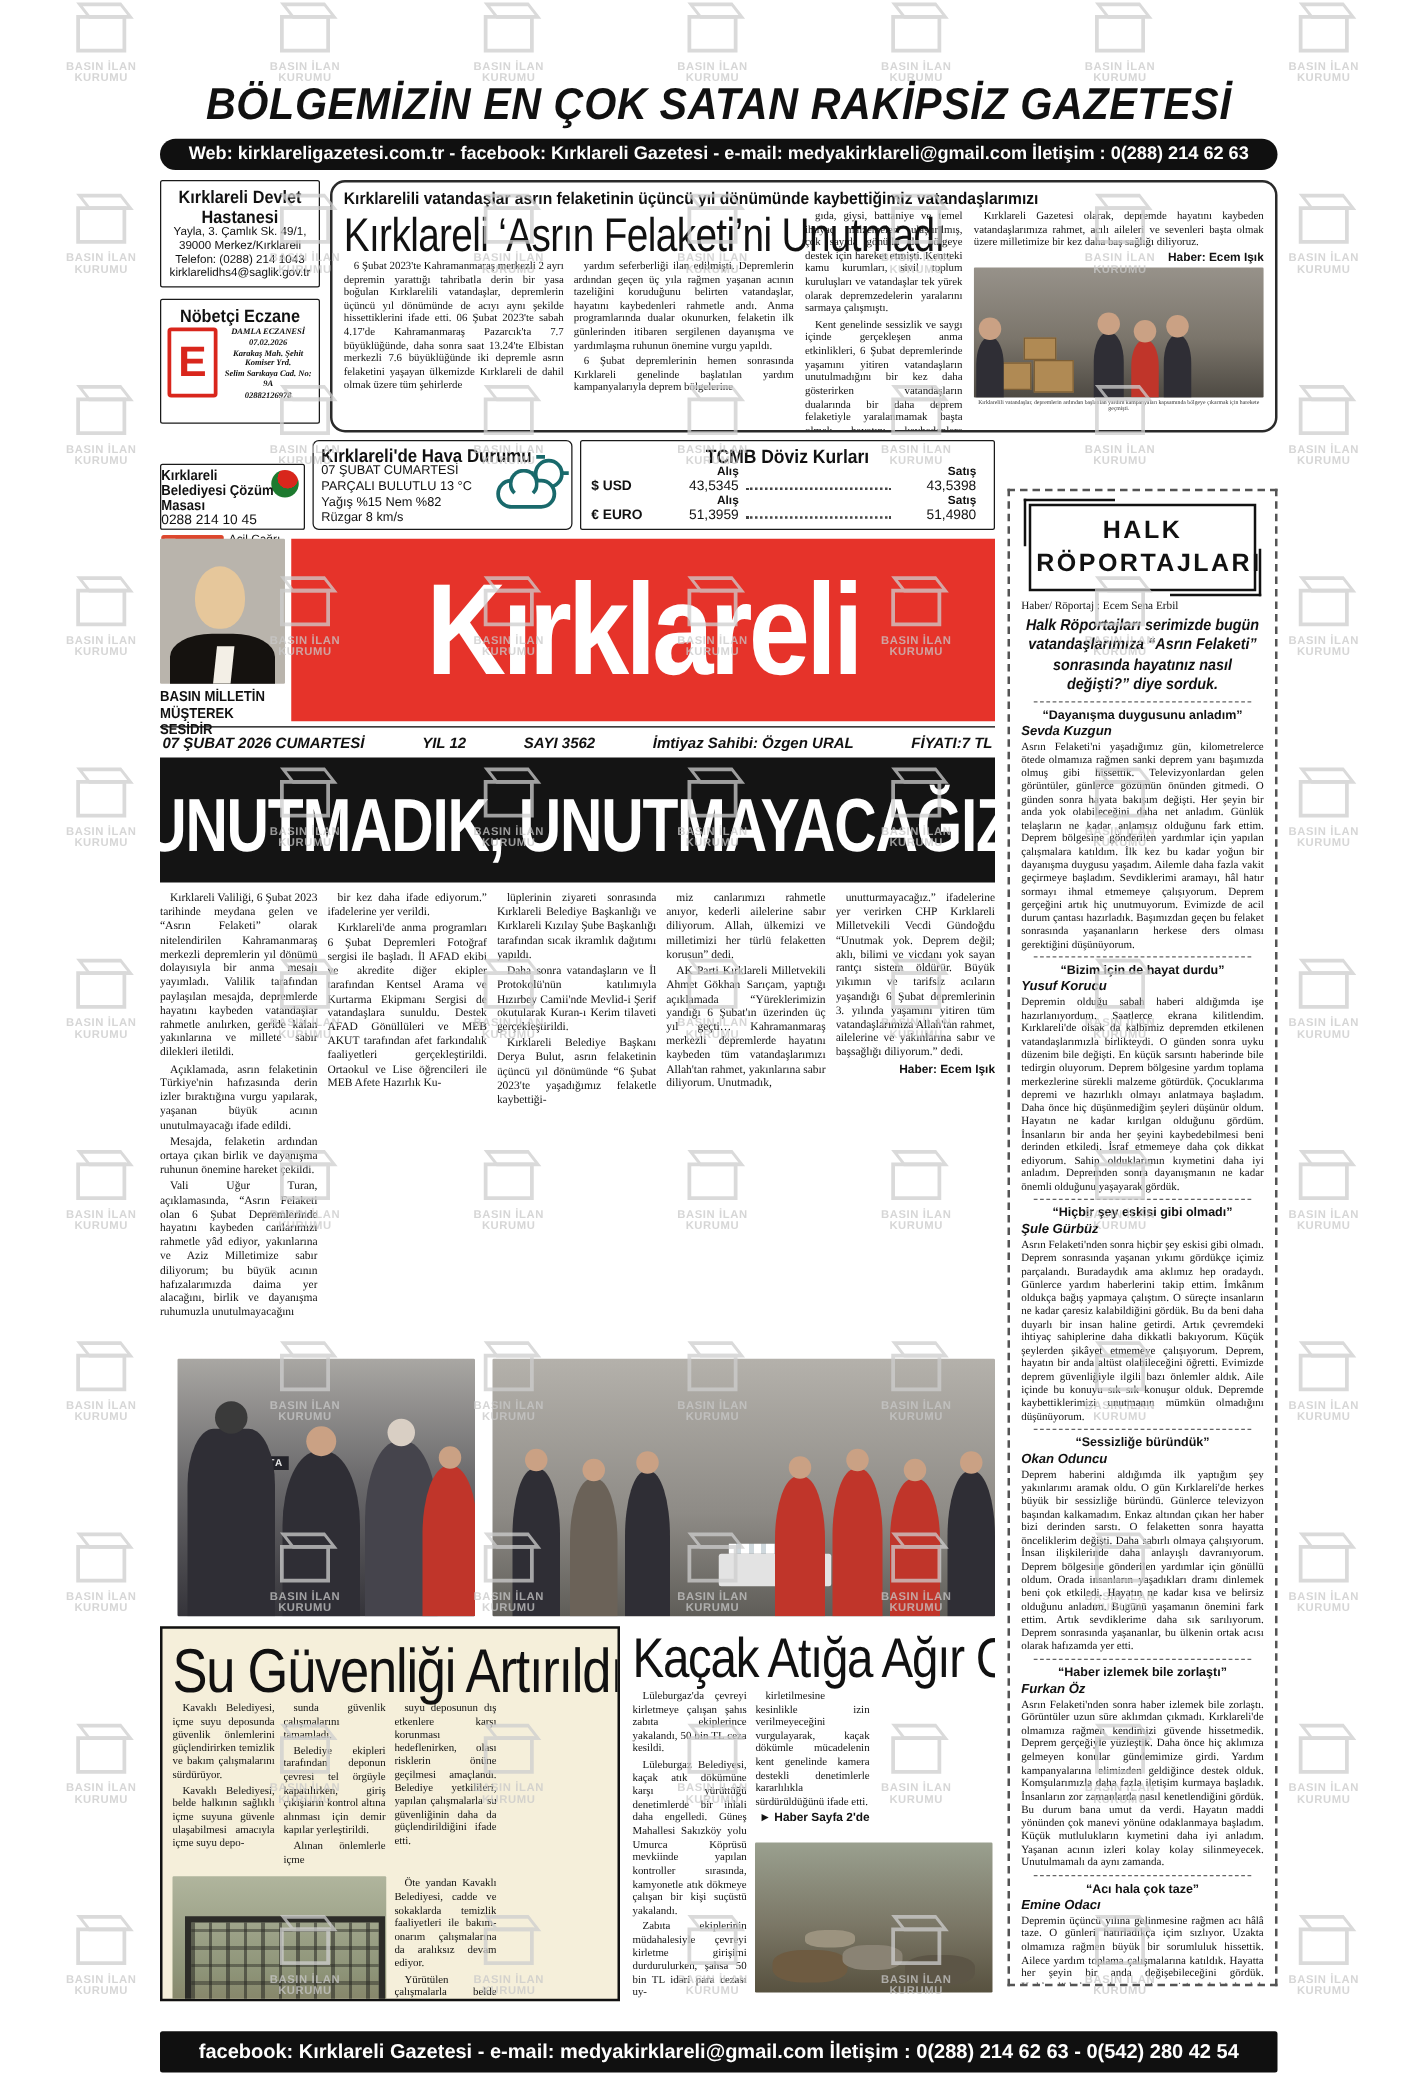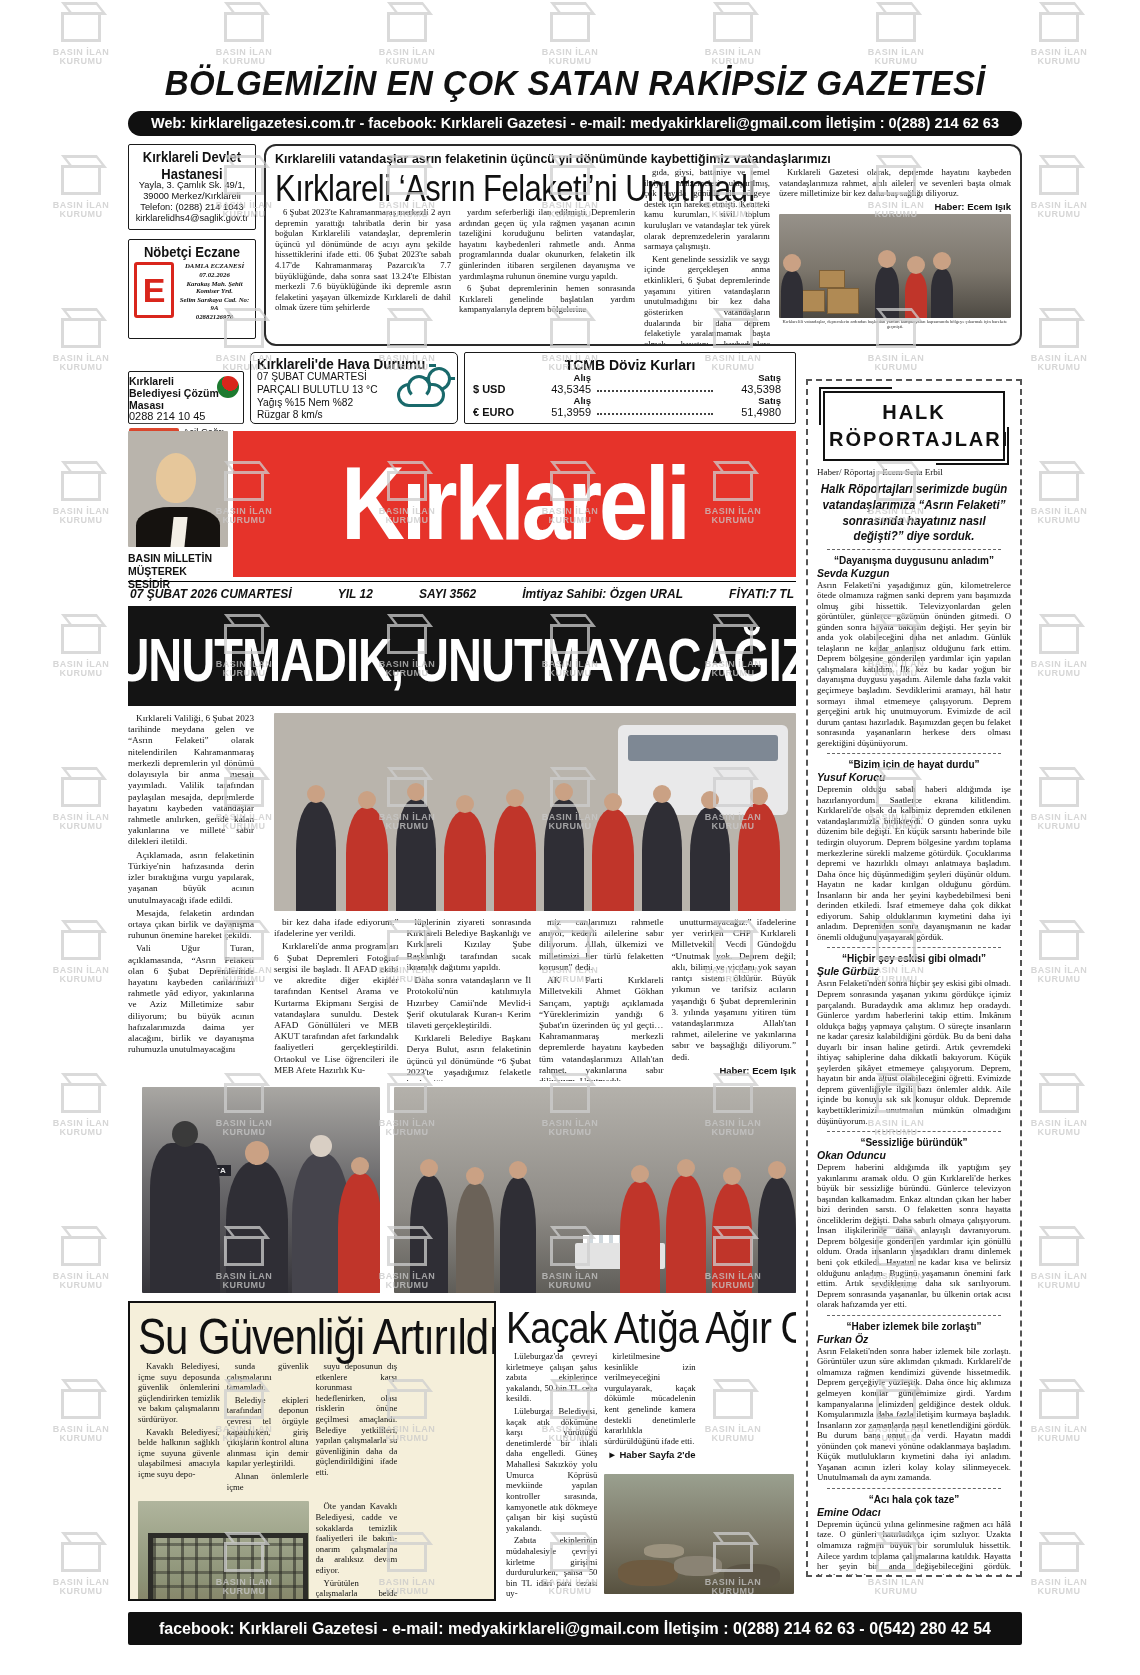--- a/index.html
+++ b/index.html
@@ -109,21 +109,21 @@
   .black-band{background:#141414;color:#fff;height:100px;margin-bottom:7px;display:flex;flex-direction:column;
               align-items:center;justify-content:center;overflow:hidden;}
   .main-headline{font-family:"Liberation Sans",sans-serif;font-weight:bold;font-size:47px;letter-spacing:-1px;
                  white-space:nowrap;transform:scaleY(1.28);transform-origin:center center;margin-top:6px;}
   .main-subhead{font-family:"Liberation Sans",sans-serif;font-weight:bold;font-size:16.5px;margin-top:14px;white-space:nowrap;}
 
   
   .story-row{display:flex;gap:8px;height:368px;margin-bottom:6px;}
   .story-col1{width:126px;flex:none;overflow:hidden;}
   .story-col1 p,.story-cols .col p{font-size:9.2px;}
-  .story-main{flex:1;display:flex;flex-direction:column;margin-left:12px;}
+  .story-main{flex:1;display:flex;flex-direction:row;}
   .story-photo{height:198px;margin-bottom:6px;}
   .story-cols{display:flex;gap:8px;flex:1;overflow:hidden;}
   .story-cols .col{flex:1;overflow:hidden;}
 
   
   .photo{position:relative;overflow:hidden;background:#b9b4ac;border-radius:1px;}
   .ph-van{position:absolute;right:8px;top:12px;width:170px;height:90px;background:#e9e9ea;border-radius:6px;}
   .ph-van:before{content:"";position:absolute;left:10px;top:10px;right:10px;height:26px;background:#7e8894;border-radius:3px;}
   .person{position:absolute;bottom:0;border-radius:45% 45% 0 0;}
   .p-dark{background:#2f2e35;}
@@ -155,24 +155,24 @@
   .kacak-box{flex:1;padding:2px 2px;box-sizing:border-box;overflow:hidden;}
   .kacak-head{font-family:"Liberation Sans",sans-serif;font-size:38px;letter-spacing:-1px;white-space:nowrap;
               transform:scaleY(1.18);transform-origin:left top;height:48px;}
   .kacak-grid{display:grid;grid-template-columns:1fr 1fr 1fr;gap:7px;}
   .kacak-grid .c1{grid-row:1 / span 2;}
   .kacak-photo{grid-column:2 / span 2;height:120px;background:linear-gradient(#9aa08f 0%,#7b7766 55%,#57513f 100%);}
   .debris{position:absolute;border-radius:40%;}
 
   
   .footer-bar{background:#101010;color:#fff;height:33px;line-height:33px;text-align:center;
-              font-family:"Liberation Sans",sans-serif;font-weight:bold;font-size:16px;margin-top:11px;border-radius:2px;}
-
-  
-  .right-col{position:absolute;left:678px;top:324px;width:216px;height:1198px;border:2px dashed #555;
+              font-family:"Liberation Sans",sans-serif;font-weight:bold;font-size:16px;margin-top:24px;border-radius:2px;}
+
+  
+  .right-col{position:absolute;left:678px;top:336px;width:216px;height:1198px;border:2px dashed #555;
              background:#fff;padding:8px 9px;box-sizing:border-box;overflow:hidden;}
   .iv-titlebox{border:2.5px solid #111;padding:6px 4px;margin:2px 6px 6px;position:relative;}
   .iv-titlebox:before{content:"";position:absolute;left:-6px;top:-6px;width:40%;height:55%;border-left:2.5px solid #111;border-top:2.5px solid #111;}
   .iv-titlebox:after{content:"";position:absolute;right:-6px;bottom:-6px;width:40%;height:55%;border-right:2.5px solid #111;border-bottom:2.5px solid #111;}
   .iv-title{font-family:"Liberation Sans",sans-serif;font-weight:bold;font-size:20px;letter-spacing:2px;
             text-align:center;line-height:1.35;}
   .iv-byline{font-size:9px;text-align:left;margin:3px 0 4px;}
   .iv-intro{font-family:"Liberation Sans",sans-serif;font-weight:bold;font-style:italic;font-size:11.5px;
             text-align:center;line-height:1.25;transform:scaleY(1.1);transform-origin:center top;margin-bottom:10px;}
   .iv-divider{border-top:1.5px dashed #666;margin:5px 10px;}

